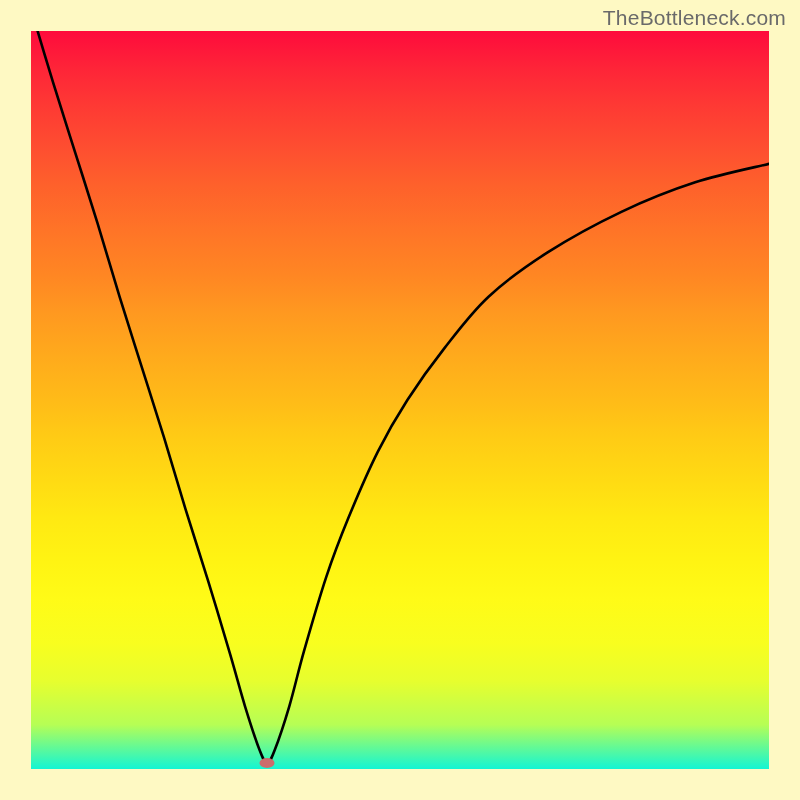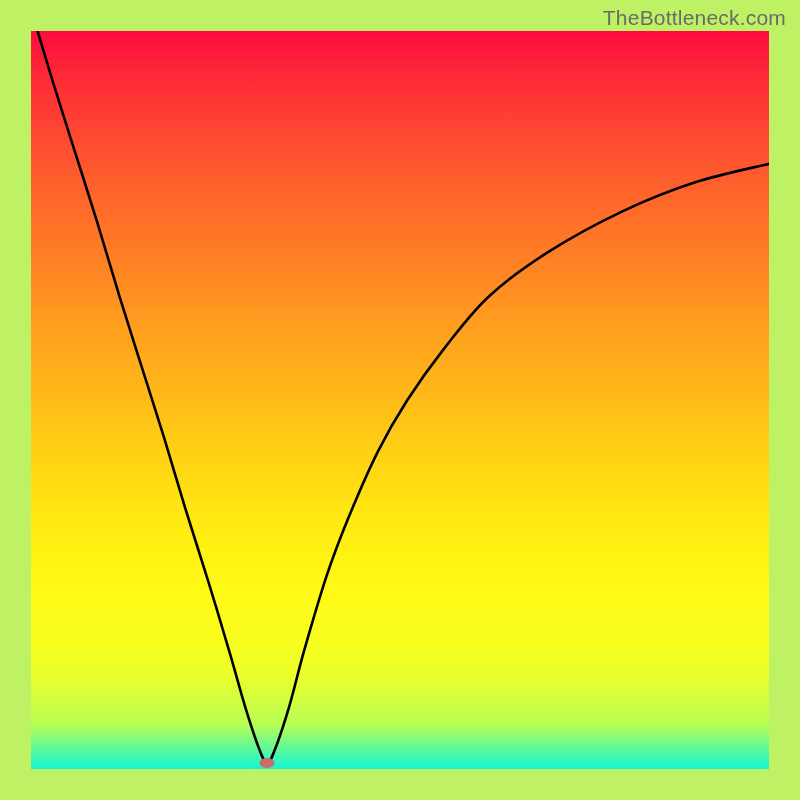--- a/index.html
+++ b/index.html
@@ -8,21 +8,21 @@
     width: 800px;
     height: 800px;
     overflow: hidden;
     background: #000;
     font-family: Arial, Helvetica, sans-serif;
   }
   .frame {
     position: relative;
     width: 800px;
     height: 800px;
-    background: #bef264;
+    background: #fef9c3;
   }
   .plot-area {
     position: absolute;
     left: 31px;
     top: 31px;
     width: 738px;
     height: 738px;
     
     background: linear-gradient(
       to bottom,

